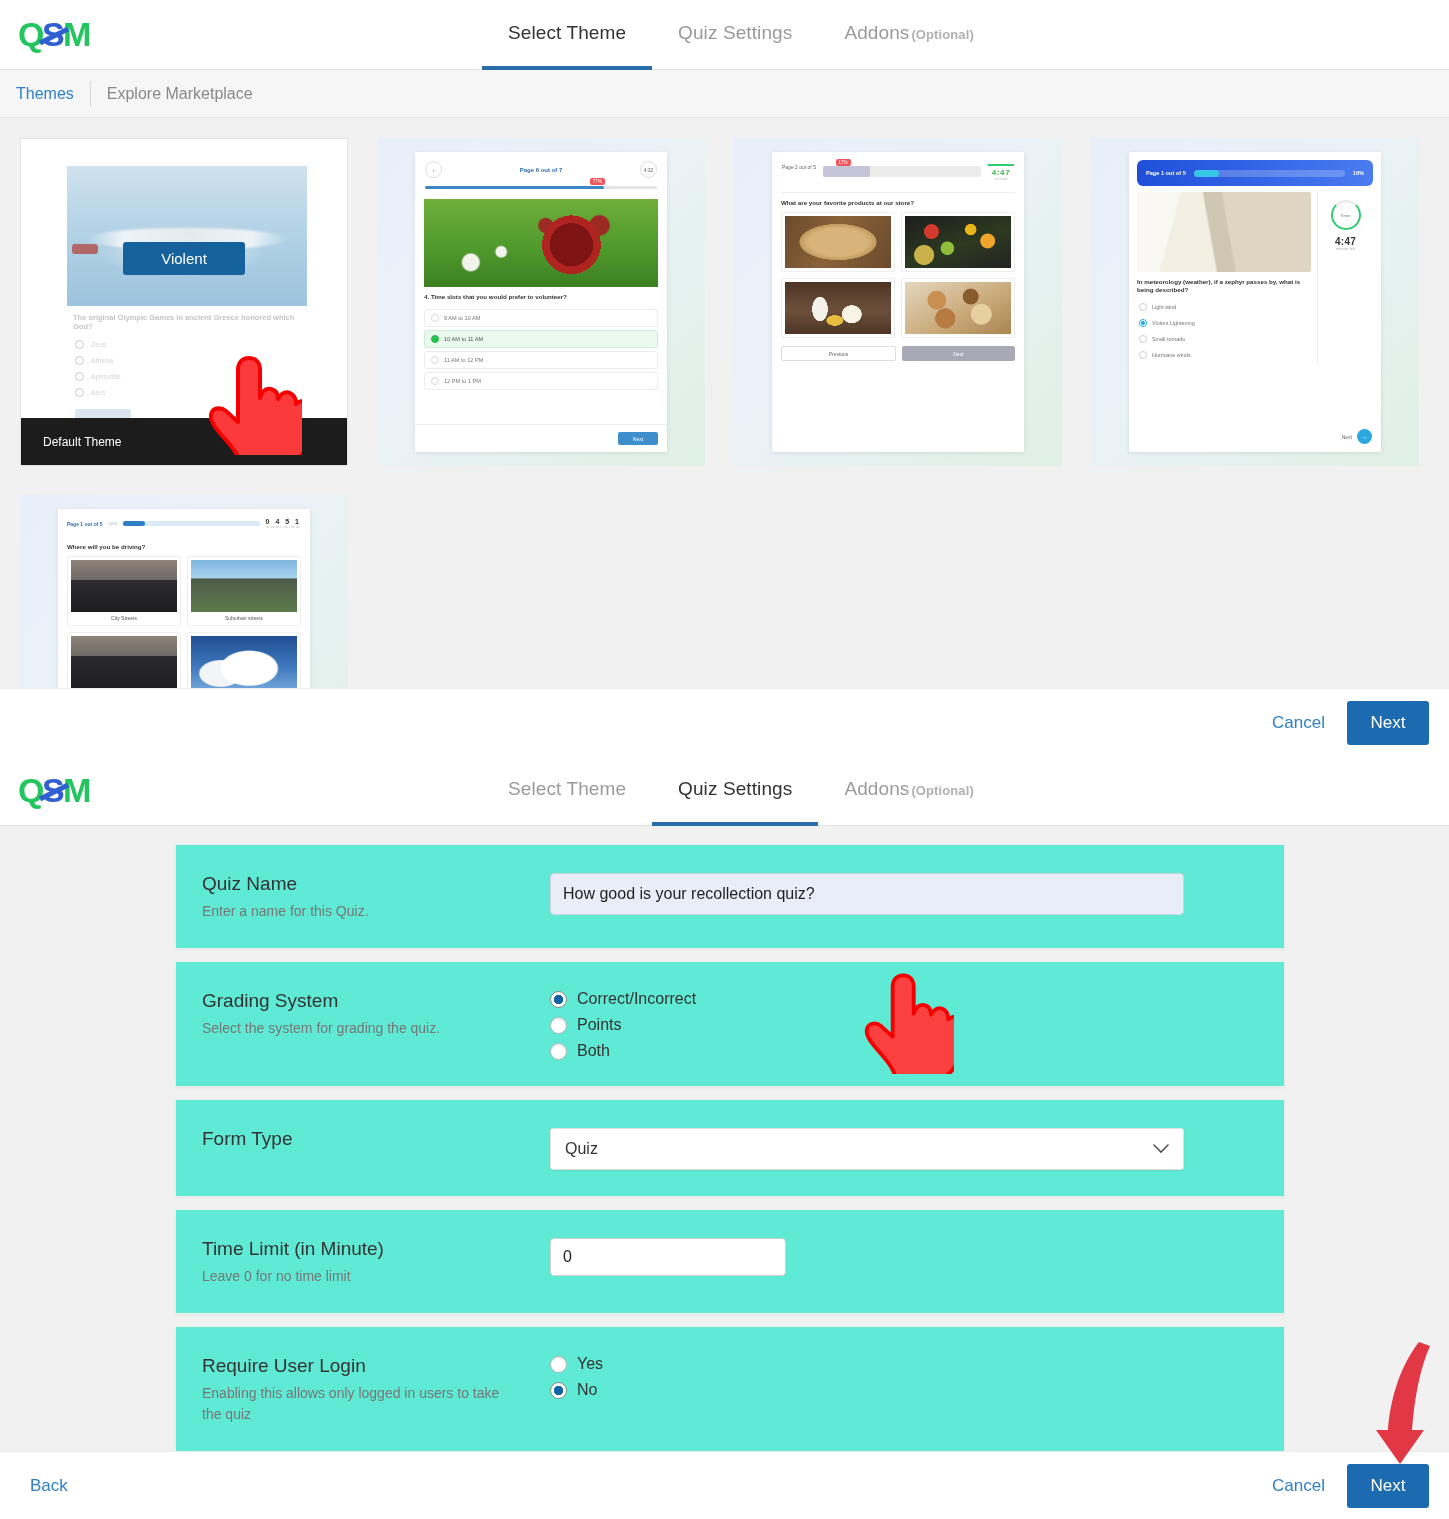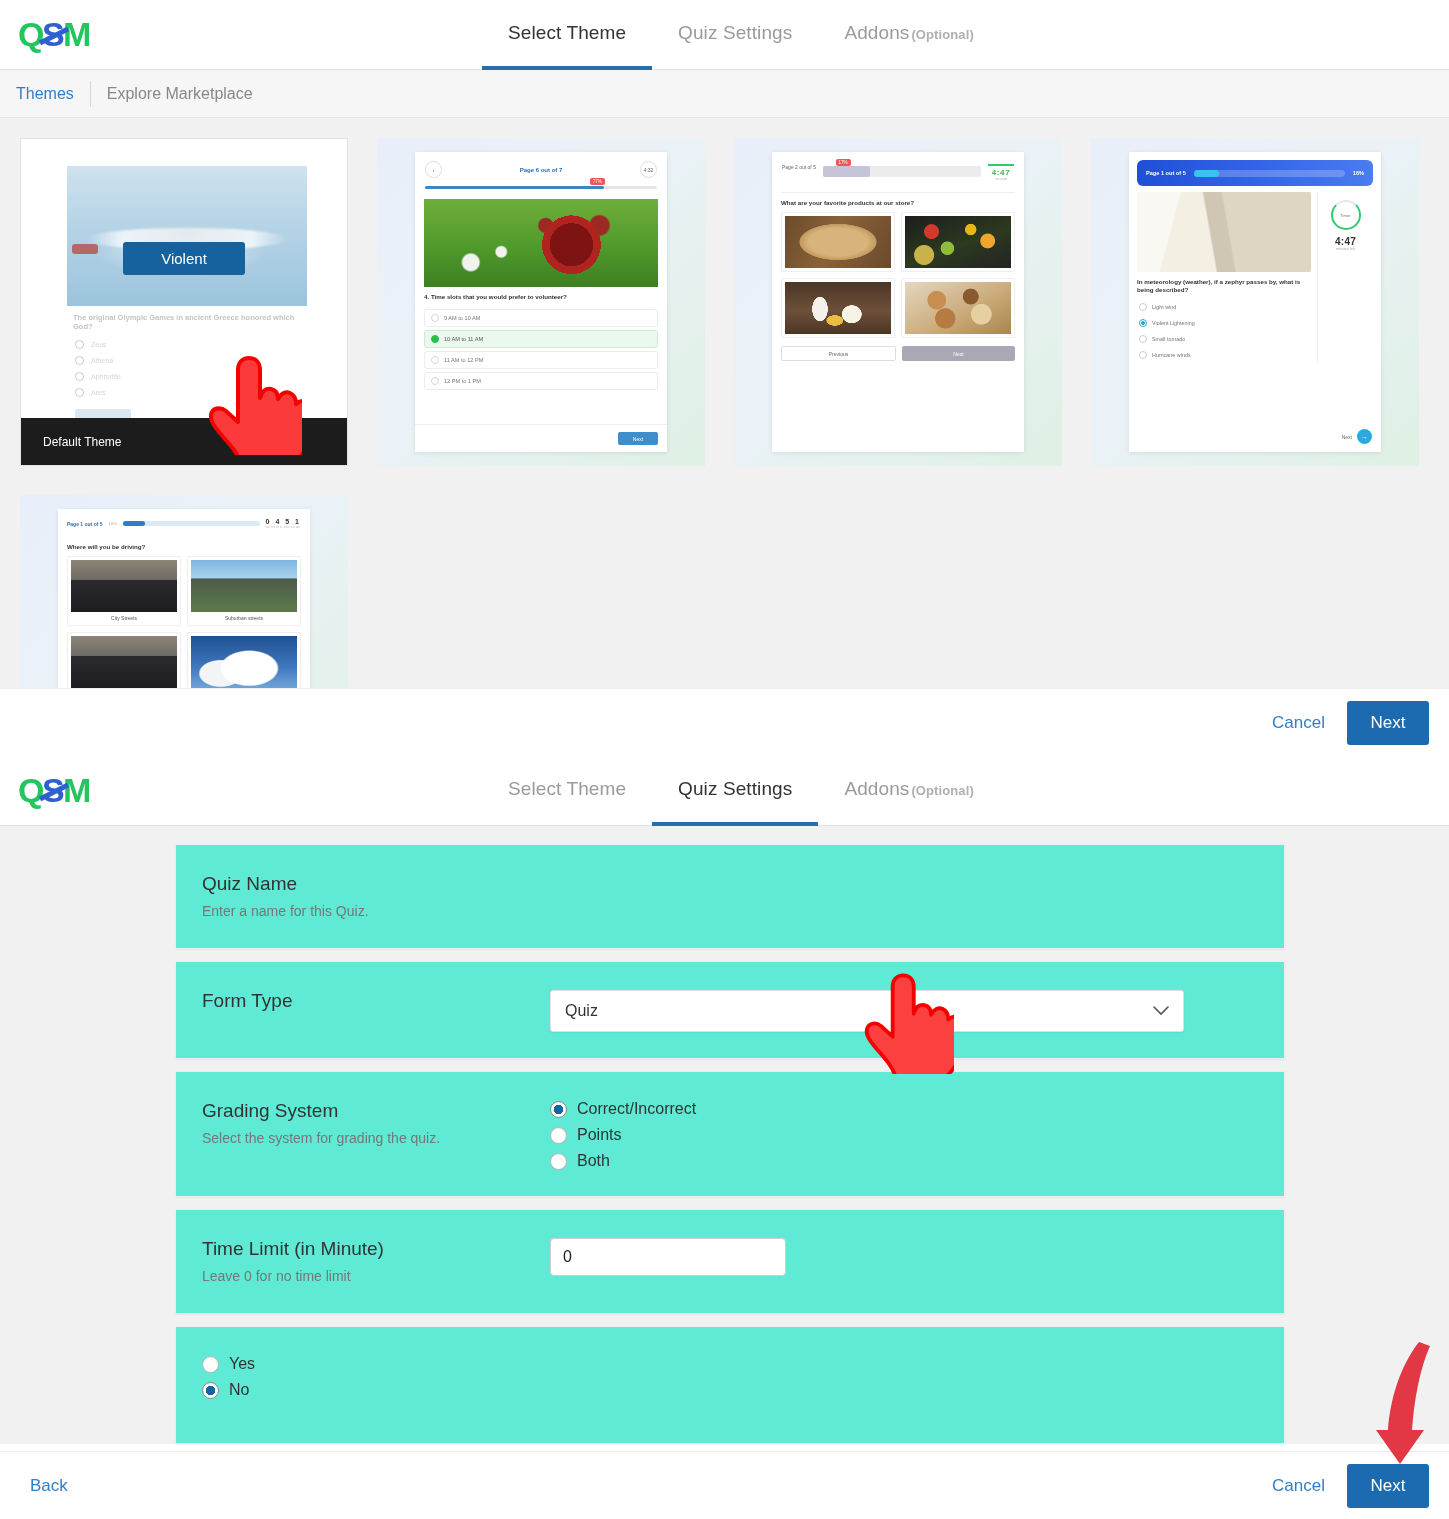--- a/index.html
+++ b/index.html
@@ -552,33 +552,22 @@
   </div>
 
   <div class="settings-area">
     <div class="settings-wrap">
 
       <div class="srow">
         <div class="slabel">
           <div class="t">Quiz Name</div>
           <div class="d">Enter a name for this Quiz.</div>
         </div>
-      </div>
-
-      <div class="srow" style="min-height:90px;">
-        <div class="slabel">
-          <div class="t">Form Type</div>
-        </div>
         <div class="sfield">
-          <div class="select-box">
-            <span>Quiz</span>
-            <svg width="16" height="10" viewBox="0 0 16 10">
-              <path d="M1 1 L8 8 L15 1" stroke="#555" stroke-width="1.6" fill="none" stroke-linecap="round"></path>
-            </svg>
-          </div>
+          <input class="txt-input" value="How good is your recollection quiz?" style="">
         </div>
       </div>
 
       <div class="srow" style="min-height:122px;">
         <div class="slabel">
           <div class="t">Grading System</div>
           <div class="d">Select the system for grading the quiz.</div>
         </div>
         <div class="sfield">
           <div class="radio-list">
@@ -591,31 +580,49 @@
               <span>Points</span>
             </label>
             <label class="radio-item">
               <span class="rd"></span>
               <span>Both</span>
             </label>
           </div>
         </div>
       </div>
 
+      <div class="srow" style="min-height:90px;">
+        <div class="slabel">
+          <div class="t">Form Type</div>
+        </div>
+        <div class="sfield">
+          <div class="select-box">
+            <span>Quiz</span>
+            <svg width="16" height="10" viewBox="0 0 16 10">
+              <path d="M1 1 L8 8 L15 1" stroke="#555" stroke-width="1.6" fill="none" stroke-linecap="round"></path>
+            </svg>
+          </div>
+        </div>
+      </div>
+
       <div class="srow">
         <div class="slabel">
           <div class="t">Time Limit (in Minute)</div>
           <div class="d">Leave 0 for no time limit</div>
         </div>
         <div class="sfield">
           <input class="num-input" value="0" style="">
         </div>
       </div>
 
       <div class="srow" style="min-height:118px;">
+        <div class="slabel">
+          <div class="t">Require User Login</div>
+          <div class="d">Enabling this allows only logged in users to take the quiz</div>
+        </div>
         <div class="sfield">
           <div class="radio-list">
             <label class="radio-item">
               <span class="rd"></span>
               <span>Yes</span>
             </label>
             <label class="radio-item">
               <span class="rd on"></span>
               <span>No</span>
             </label>

